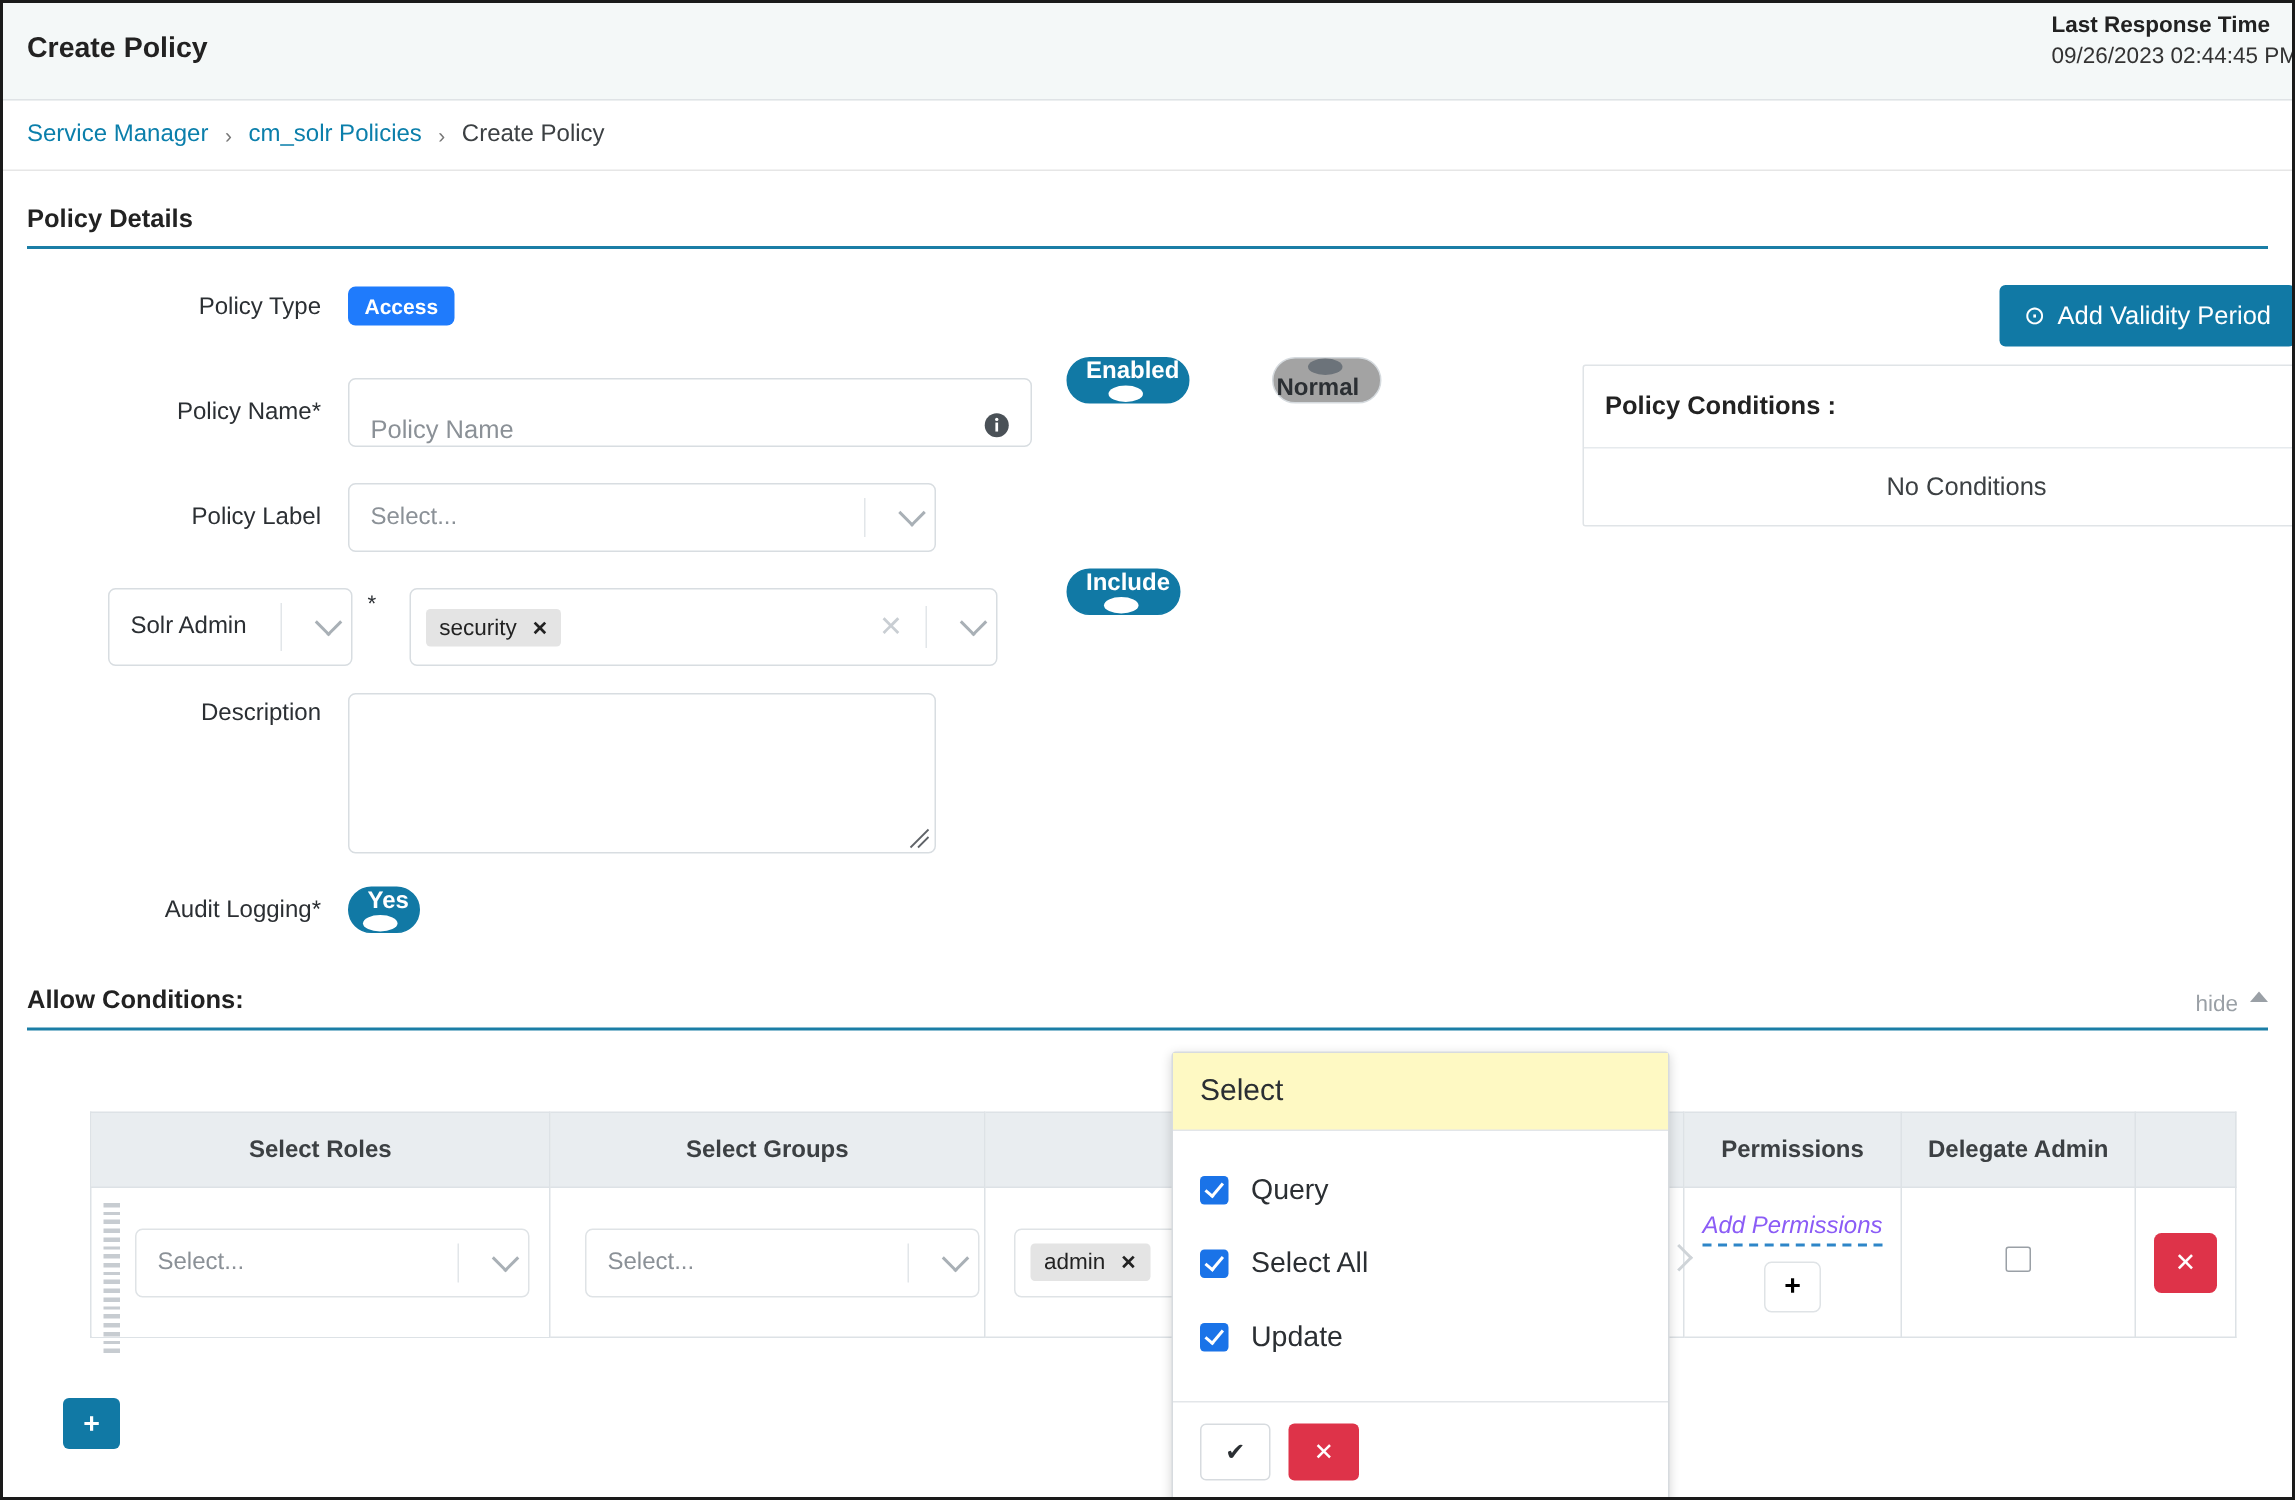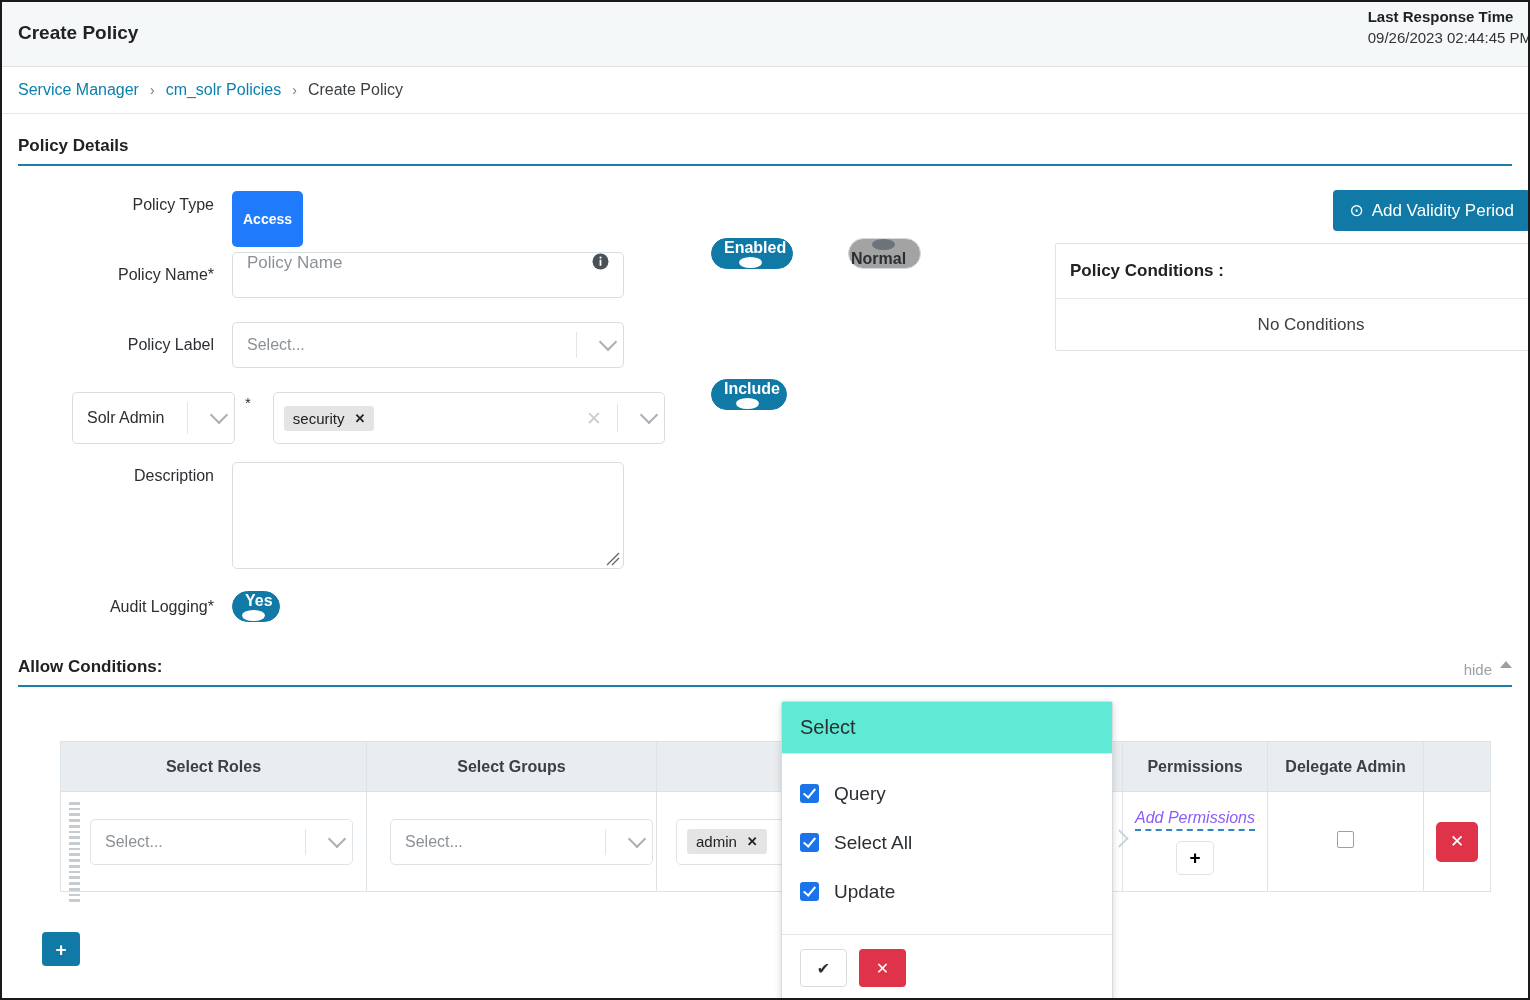--- a/index.html
+++ b/index.html
@@ -60,26 +60,26 @@
   .row { position:absolute; display:flex; align-items:flex-start; }
   .f-label {
     width:230px; text-align:right; padding-right:18px;
     font-size:16px; color:#2b2f33; line-height:28px;
   }
   .ctrl { position:relative; }
 
   .badge-access {
     display:inline-block; background:#1f7bfc; color:#fff;
     font-weight:bold; font-size:14px; border-radius:5px;
-    padding:20px 11px;
+    padding:5px 11px;
   }
 
   .txtfield {
-    width:392px; height:46px; border:1px solid #d8dde1; border-radius:5px;
-    background:#fff; display:flex; align-items:flex-start; padding:0 14px;
+    width:456px; height:46px; border:1px solid #d8dde1; border-radius:5px;
+    background:#fff; display:flex; align-items:flex-end; padding:0 14px;
     font-size:17px; color:#8b9197;
   }
   .txtfield .info-ico { margin-left:auto; color:#4a5157; }
 
   .selectbox {
     width:392px; height:46px; border:1px solid #d8dde1; border-radius:5px;
     background:#fff; display:flex; align-items:center; position:relative;
   }
   .selectbox .ph { padding-left:14px; font-size:16px; color:#8b9197; }
   .sel-divider { position:absolute; right:46px; top:9px; bottom:9px; width:1px; background:#e2e6e9; }
@@ -220,21 +220,21 @@
   }
 
   
   .popup {
     position:absolute; left:779px; top:699px; width:332px;
     background:#fff; border:1px solid #d7dbdf; border-radius:3px;
     box-shadow:0 2px 7px rgba(0,0,0,0.16); z-index:40;
   }
   .popup-head {
     height:52px; display:flex; align-items:center; padding:0 18px;
-    background:#5eead4; border-bottom:1px solid #e3e6e9;
+    background:#fef9c3; border-bottom:1px solid #e3e6e9;
     font-size:20px; color:#2b2f33;
   }
   .popup-body { padding:15px 18px 18px 18px;text-align:right; }
   .pop-item { display:flex; align-items:center; height:49px; }
   .pop-cb {
     width:19px; height:19px; border-radius:3px; background:#1a73e8;
     position:relative; margin-right:15px; cursor:pointer; flex:0 0 auto;
   }
   .pop-cb:after {
     content:""; position:absolute; left:6px; top:2px; width:5px; height:10px;

